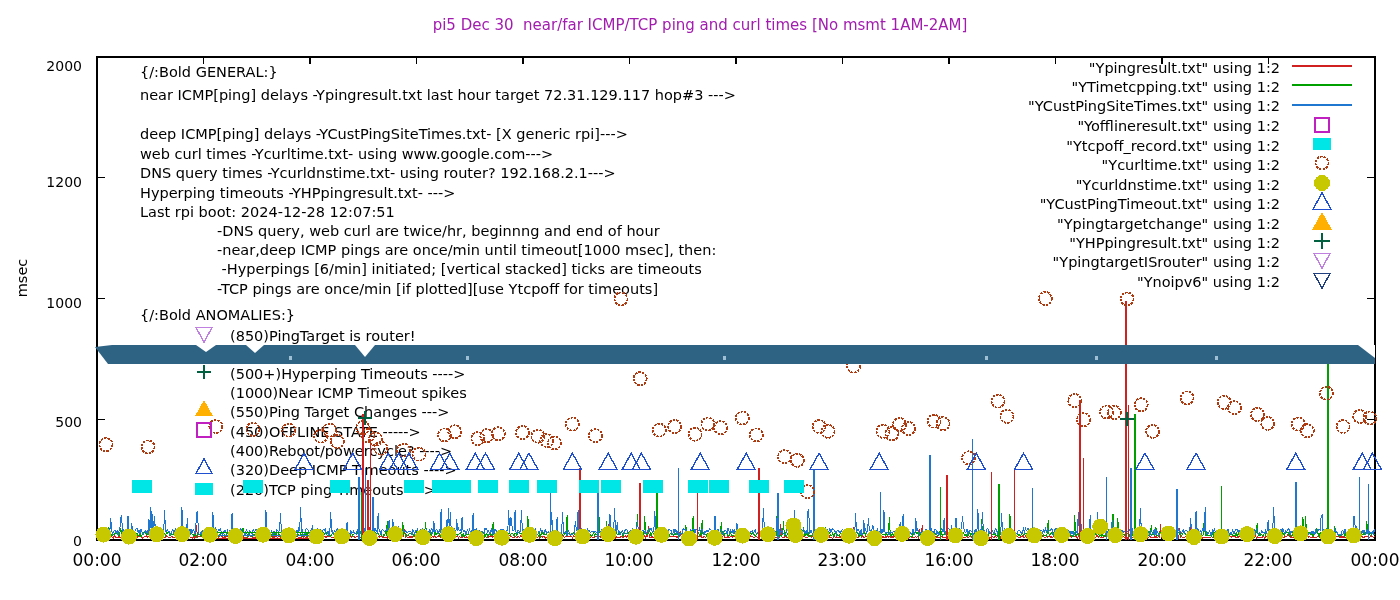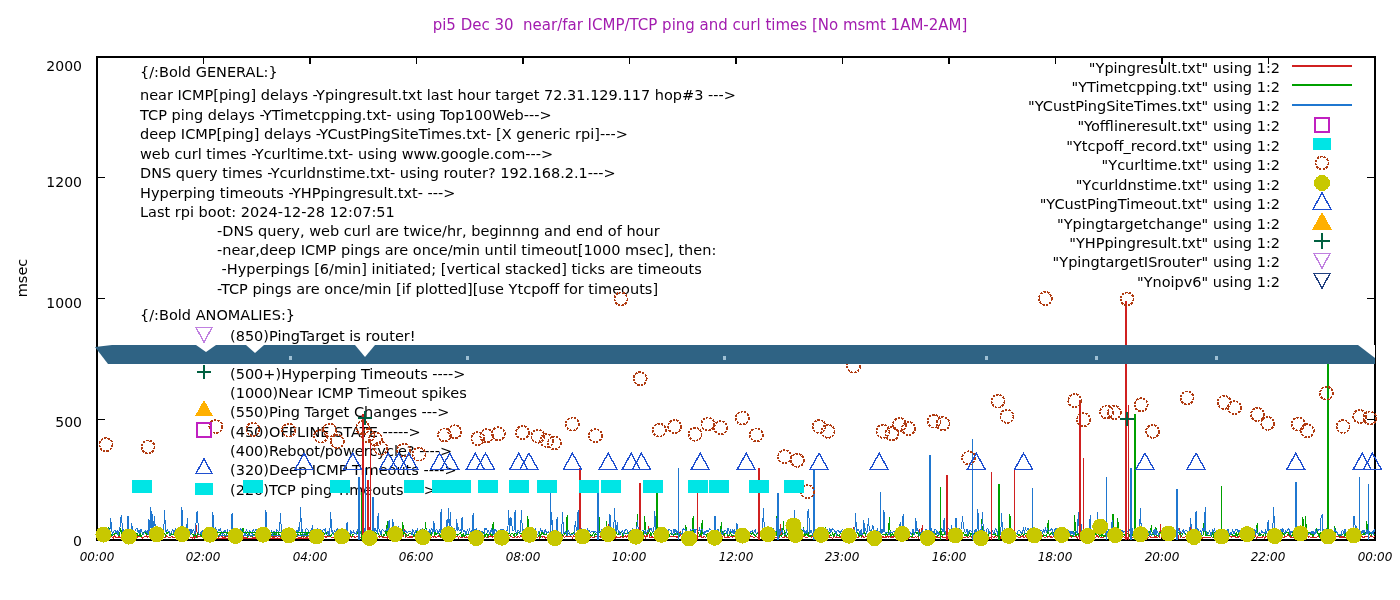--- a/index.html
+++ b/index.html
@@ -6,21 +6,21 @@
   body{width:1400px;height:600px;position:relative;overflow:hidden;
        font-family:"DejaVu Sans","Liberation Sans",sans-serif;color:#000;}
   #chart-root{position:absolute;left:0;top:0;width:1400px;height:600px;}
   svg.layer{position:absolute;left:0;top:0;width:1400px;height:600px;overflow:visible;}
   .txt{position:absolute;white-space:pre;font-size:14.5px;line-height:1;color:#a21caf;}
   #plot-title{left:0;top:18px;width:1400px;text-align:center;font-size:15px;}
   #y-axis-label{position:absolute;left:-8px;top:270px;width:60px;text-align:center;
       transform:rotate(-90deg);transform-origin:center center;font-size:14.5px;white-space:pre;}
   #x-axis-caption{position:absolute;left:0;top:574px;width:1400px;text-align:center;font-size:14.5px;white-space:pre;}
   .ytick{position:absolute;text-align:right;width:60px;font-size:14px;white-space:pre;}
-  .xtick{position:absolute;text-align:center;width:70px;font-size:12px;white-space:pre;font-style:italic;}
+  .xtick{position:absolute;text-align:center;width:70px;font-size:17px;white-space:pre;}
   .legend-label{position:absolute;text-align:right;width:330px;font-size:14.5px;white-space:pre;}
   .ann{position:absolute;white-space:pre;font-size:14.5px;margin-left:12px;}
 </style>
 </head>
 <body>
 
 <div id="chart-root">
 
   <div class="txt" id="plot-title">pi5 Dec 30  near/far ICMP/TCP ping and curl times [No msmt 1AM-2AM]</div>
   <div id="y-axis-label">msec</div>
@@ -40,21 +40,20 @@
   <div class="xtick" style="left:701px;top:550px;">12:00</div>
   <div class="xtick" style="left:807px;top:550px;">23:00</div>
   <div class="xtick" style="left:914px;top:550px;">16:00</div>
   <div class="xtick" style="left:1020px;top:550px;">18:00</div>
   <div class="xtick" style="left:1127px;top:550px;">20:00</div>
   <div class="xtick" style="left:1233px;top:550px;">22:00</div>
   <div class="xtick" style="left:1340px;top:550px;">00:00</div>
 
   <div class="ann" style="left:128px;top:64px;">{/:Bold GENERAL:}</div>
   <div class="ann" style="left:128px;top:87px;">near ICMP[ping] delays -Ypingresult.txt last hour target 72.31.129.117 hop#3 ---&gt;</div>
-  <div class="ann" style="left:128px;top:107px;">TCP ping delays -YTimetcpping.txt- using Top100Web---&gt;</div>
   <div class="ann" style="left:128px;top:126px;">deep ICMP[ping] delays -YCustPingSiteTimes.txt- [X generic rpi]---&gt;</div>
   <div class="ann" style="left:128px;top:146px;">web curl times -Ycurltime.txt- using www.google.com---&gt;</div>
   <div class="ann" style="left:128px;top:165px;">DNS query times -Ycurldnstime.txt- using router? 192.168.2.1---&gt;</div>
   <div class="ann" style="left:128px;top:185px;">Hyperping timeouts -YHPpingresult.txt- ---&gt;</div>
   <div class="ann" style="left:128px;top:204px;">Last rpi boot: 2024-12-28 12:07:51</div>
   <div class="ann" style="left:205px;top:223px;">-DNS query, web curl are twice/hr, beginnng and end of hour</div>
   <div class="ann" style="left:205px;top:242px;">-near,deep ICMP pings are once/min until timeout[1000 msec], then:</div>
   <div class="ann" style="left:205px;top:261px;"> -Hyperpings [6/min] initiated; [vertical stacked] ticks are timeouts</div>
   <div class="ann" style="left:205px;top:281px;">-TCP pings are once/min [if plotted][use Ytcpoff for timeouts]</div>
 

